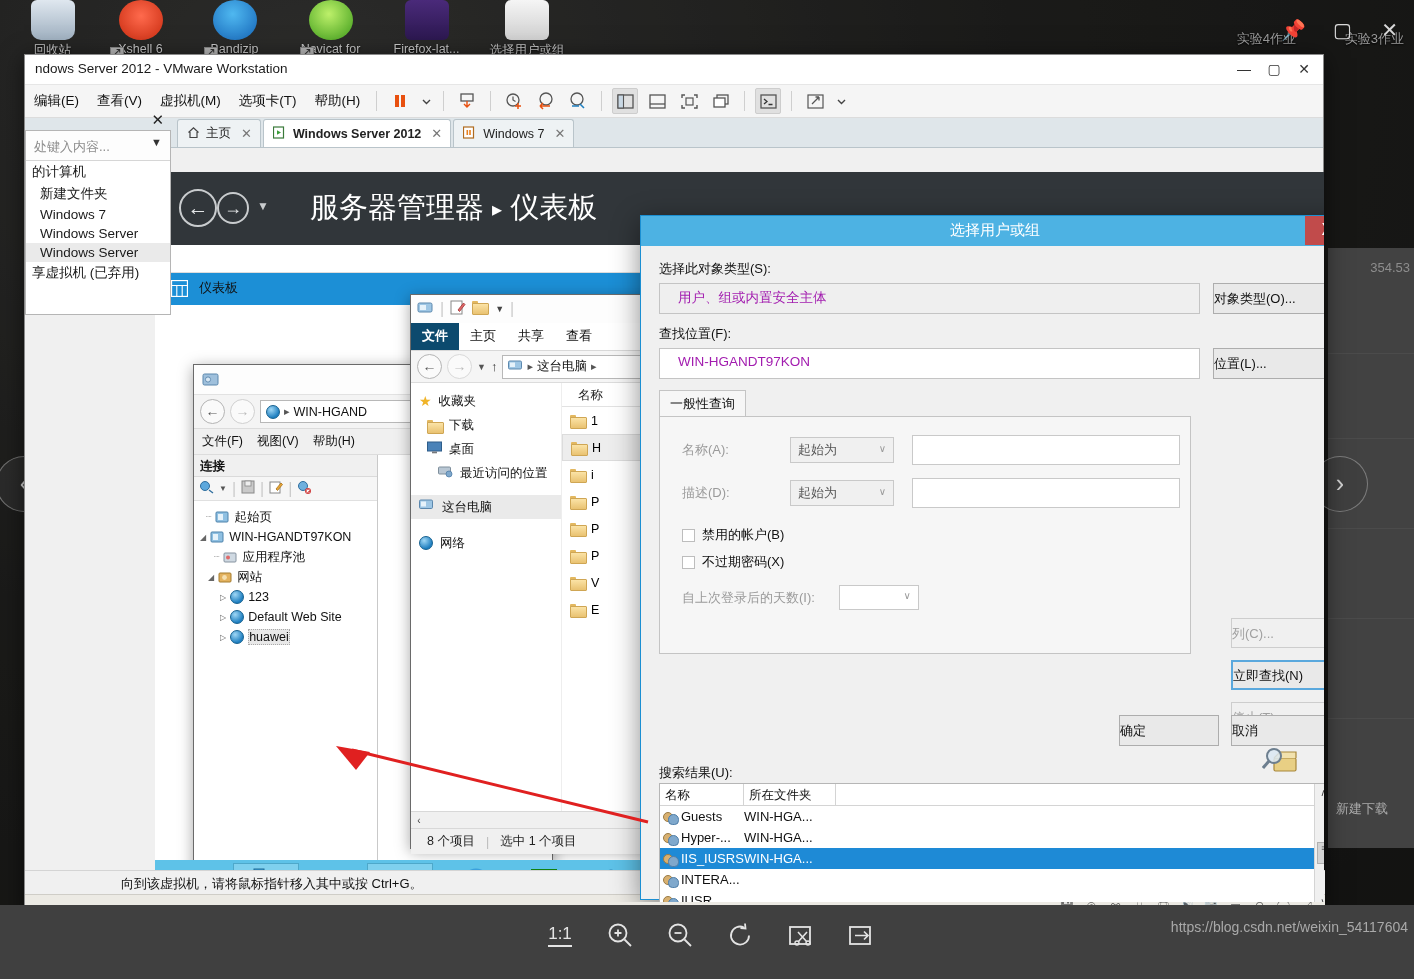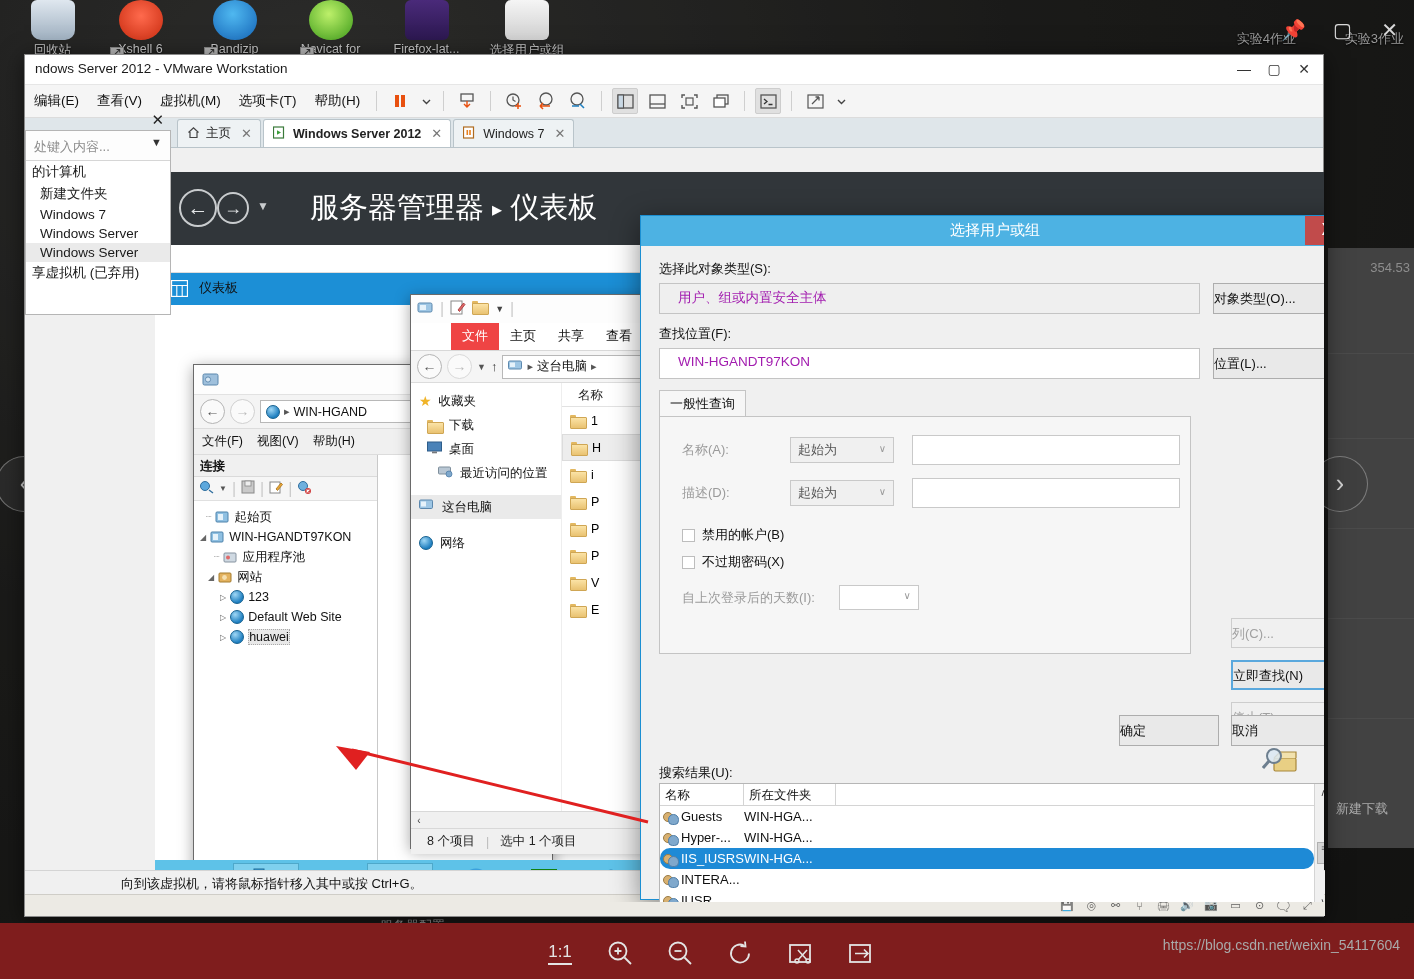--- a/index.html
+++ b/index.html
@@ -180,21 +180,21 @@
   .vtb.active { border: 1px solid #6ab0e8; background: #e8f2fb; }
 
   
   .expl {
     position: absolute; left: 255px; top: 122px; width: 310px; height: 555px;
     background: #f0f0f0; border: 1px solid #6a6a6a; box-shadow: 0 3px 14px rgba(0,0,0,0.35);
   }
   .ex-qat { height: 28px; background: #fdfdfd; display: flex; align-items: center; gap: 6px; padding-left: 6px; }
   .ex-ribbon { height: 28px; background: #ffffff; display: flex; align-items: flex-end; border-bottom: 1px solid #d8d8d8; }
   .ex-rt { font-size: 13px; color: #111; padding: 4px 11px 5px 11px; }
-  .ex-rt.file { background: #ef4444; color: #ffffff; font-weight: normal; margin-left: 40px; }
+  .ex-rt.file { background: #0c4a6e; color: #ffffff; font-weight: bold; }
   .ex-addr { height: 32px; background: #f5f5f5; display: flex; align-items: center; gap: 5px; padding: 0 6px; border-bottom: 1px solid #dcdcdc; }
   .ex-main { display: flex; height: 428px; background: #ffffff; }
   .ex-nav { width: 150px; background: #ffffff; padding-top: 6px; font-size: 12.5px; color: #111; }
   .ex-nav .it { display: flex; align-items: center; gap: 7px; height: 24px; padding-left: 8px; }
   .ex-nav .it.sel { background: #eaeaea; }
   .ex-list { flex: 1; background: #ffffff; border-left: 1px solid #eee; }
   .ex-col { height: 24px; background: #ffffff; border-bottom: 1px solid #e2e2e2; font-size: 12.5px; color: #222; padding: 4px 0 0 16px; }
   .ex-row { display: flex; align-items: center; gap: 6px; height: 27px; padding-left: 8px; font-size: 12.5px; }
   .ex-row.sel { background: #ededed; border: 1px solid #dcdcdc; }
   .ex-hs { height: 17px; background: #f0f0f0; border-top: 1px solid #d8d8d8; display: flex; align-items: center; }
@@ -276,21 +276,21 @@
 
   .results-lbl { position: absolute; left: 18px; top: 518px; font-size: 13px; color: #111; }
   .results {
     position: absolute; left: 18px; top: 537px; width: 674px; height: 128px;
     background: #ffffff; border: 1px solid #b6b6b6; display: flex;
   }
   .res-main { flex: 1; overflow: hidden; }
   .res-hdr { height: 22px; display: flex; border-bottom: 1px solid #d4d4d4; background: #ffffff; }
   .res-hc { font-size: 12.5px; color: #111; padding: 3px 0 0 5px; border-right: 1px solid #d4d4d4; }
   .res-row { display: flex; align-items: center; height: 21px; font-size: 13px; color: #111; }
-  .res-row.sel { background: #1e8ad6; color: #ffffff; border-radius: 10px; }
+  .res-row.sel { background: #1e8ad6; color: #ffffff; }
   .res-name { width: 84px; display: flex; align-items: center; gap: 3px; padding-left: 3px; }
   .res-folder { width: 92px; }
   .grp-icon { width: 15px; height: 14px; position: relative; display: inline-block; flex: 0 0 15px; }
   .grp-icon::before {
     content: ""; position: absolute; left: 0; top: 2px; width: 8px; height: 8px;
     border-radius: 50%; background: #d8b070; border: 1px solid #9a7b45;
   }
   .grp-icon::after {
     content: ""; position: absolute; left: 5px; top: 4px; width: 9px; height: 9px;
     border-radius: 50% 50% 40% 40%; background: #7fa8cc; border: 1px solid #4f7ea8;
@@ -318,26 +318,26 @@
   }
   .vmw-stat {
     position: absolute; left: 0; bottom: 0; width: 1300px; height: 22px;
     background: #eceae4; border-top: 1px solid #cfcdc7;
     display: flex; align-items: center; justify-content: flex-end; gap: 9px; padding-right: 10px;
   }
   .vs-ic { width: 15px; height: 15px; opacity: 0.75; display: flex; align-items: center; justify-content: center; font-size: 11px; color: #333; }
 
   
   .botbar {
-    position: absolute; left: 0; bottom: 0; width: 1414px; height: 56px;
-    background: #7f1d1d;
+    position: absolute; left: 0; bottom: 0; width: 1414px; height: 74px;
+    background: #404040;
   }
   .botbar .tools { position: absolute; left: 540px; top: 10px; display: flex; gap: 20px; align-items: center; }
   .bt { width: 40px; height: 40px; display: flex; align-items: center; justify-content: center; color: #e4e4e4; }
-  .watermark { position: absolute; right: 14px; top: 14px; font-size: 14px; color: #a9a9a9; }
+  .watermark { position: absolute; right: 6px; top: 14px; font-size: 14px; color: #a9a9a9; }
   .srvcfg { position: absolute; left: 380px; bottom: 44px; font-size: 13px; color: #6d6d6d; }
 
   
   .red-arrow { position: absolute; left: 330px; top: 740px; width: 330px; height: 90px; z-index: 80; pointer-events: none; }
 </style>
 </head>
 <body>
 <div id="root">
 
 <div class="desktop-bg"></div>

